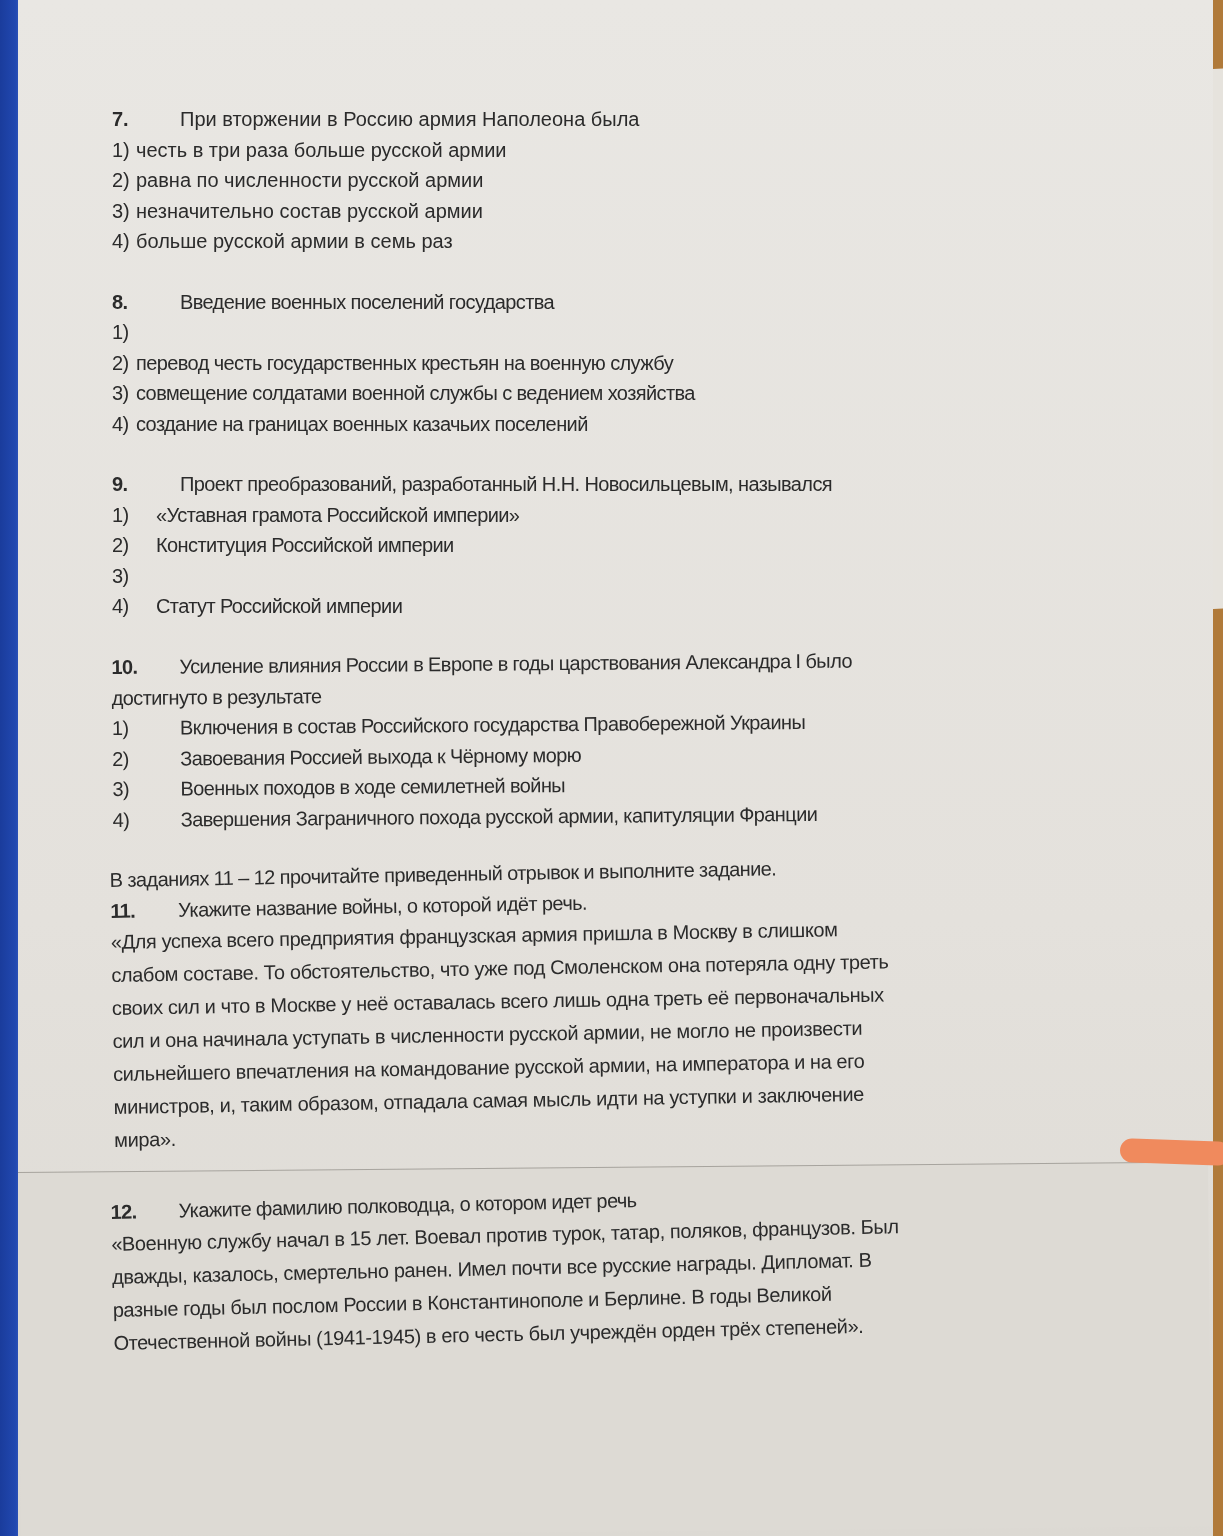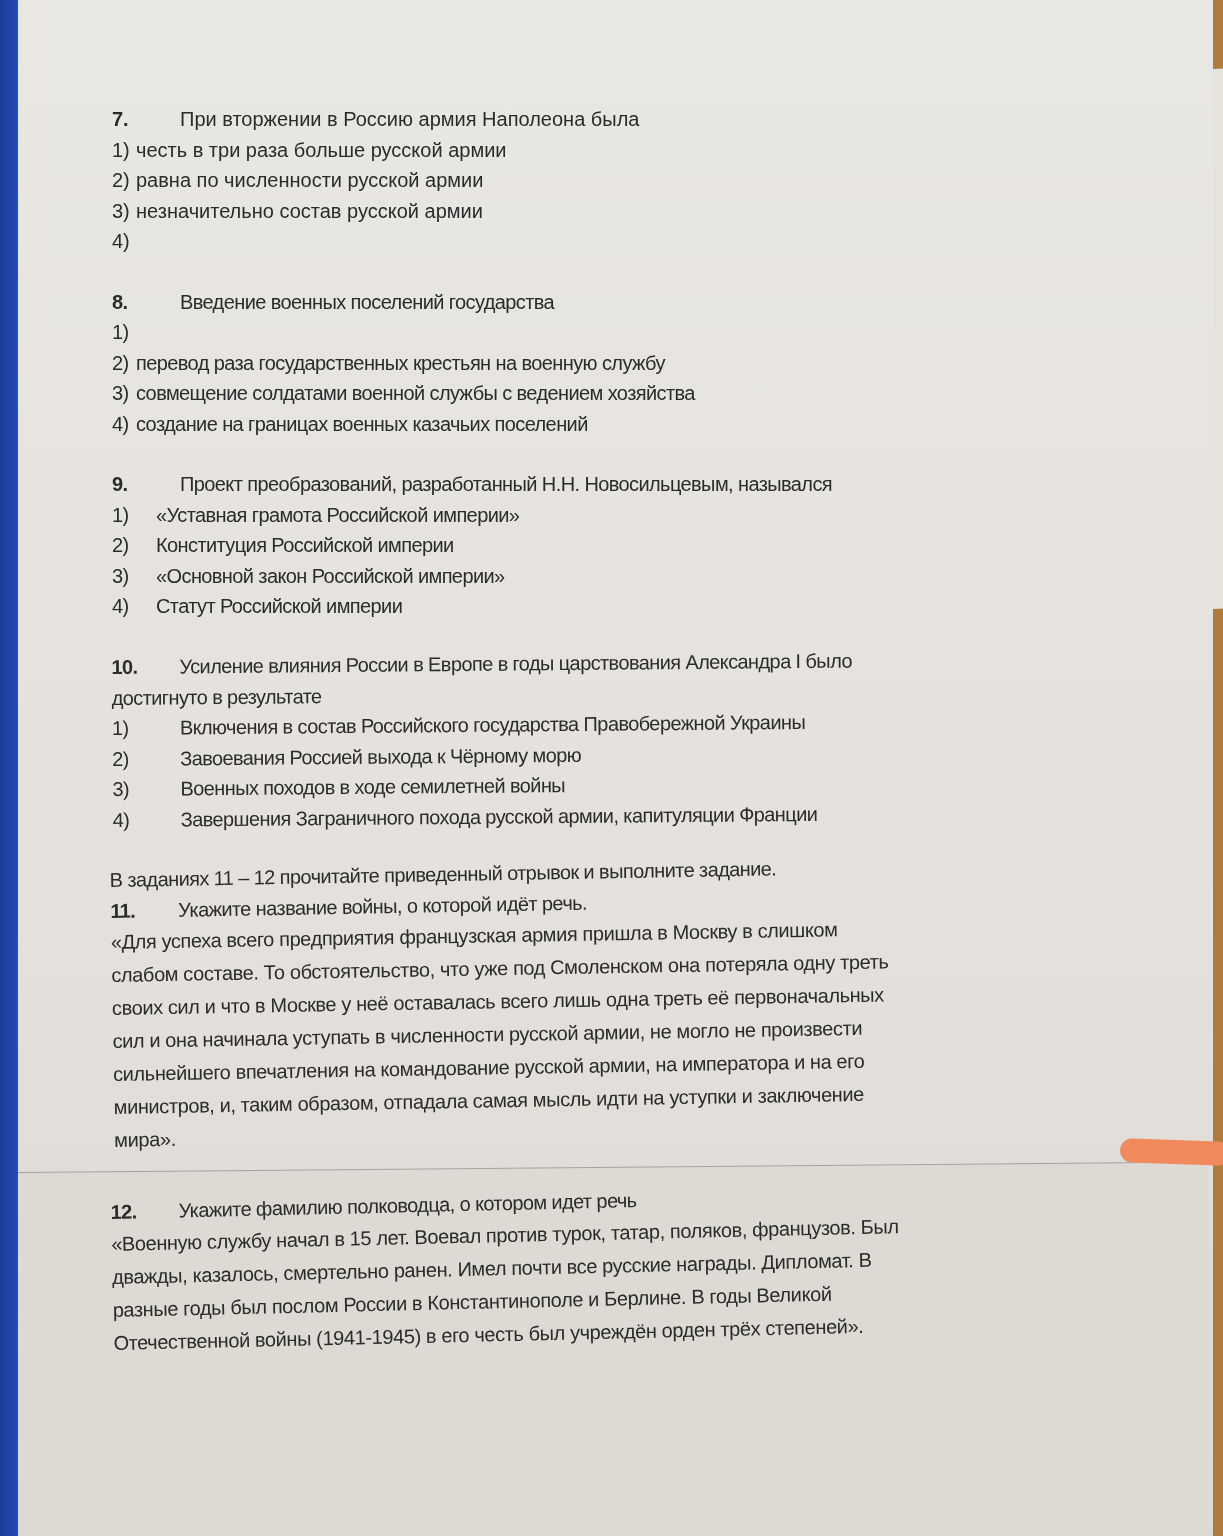--- a/index.html
+++ b/index.html
@@ -83,34 +83,35 @@
     <div class="opt">
         <span class="opt-num">2)</span>
         <span>равна по численности русской армии</span>
       </div>
     <div class="opt">
         <span class="opt-num">3)</span>
         <span>незначительно состав русской армии</span>
       </div>
     <div class="opt">
         <span class="opt-num">4)</span>
+        <span>больше русской армии в семь раз</span>
       </div>
   </div>
 
   <div class="q narrow">
     <div class="q-head">
       <span class="q-num">8.</span>
       <span class="q-text">Введение военных поселений государства</span>
     </div>
     <div class="opt">
         <span class="opt-num">1)</span>
       </div>
     <div class="opt">
         <span class="opt-num">2)</span>
-        <span>перевод раза государственных крестьян на военную службу</span>
+        <span>перевод честь государственных крестьян на военную службу</span>
       </div>
     <div class="opt">
         <span class="opt-num">3)</span>
         <span>совмещение солдатами военной службы с ведением хозяйства</span>
       </div>
     <div class="opt">
         <span class="opt-num">4)</span>
         <span>создание на границах военных казачьих поселений</span>
       </div>
   </div>
@@ -123,21 +124,20 @@
     <div class="opt wide">
         <span class="opt-num">1)</span>
         <span>«Уставная грамота Российской империи»</span>
       </div>
     <div class="opt wide">
         <span class="opt-num">2)</span>
         <span>Конституция Российской империи</span>
       </div>
     <div class="opt wide">
         <span class="opt-num">3)</span>
-        <span>«Основной закон Российской империи»</span>
       </div>
     <div class="opt wide">
         <span class="opt-num">4)</span>
         <span>Статут Российской империи</span>
       </div>
   </div>
 
   <div class="q narrow t10">
     <div class="q-head">
       <span class="q-num">10.</span>

